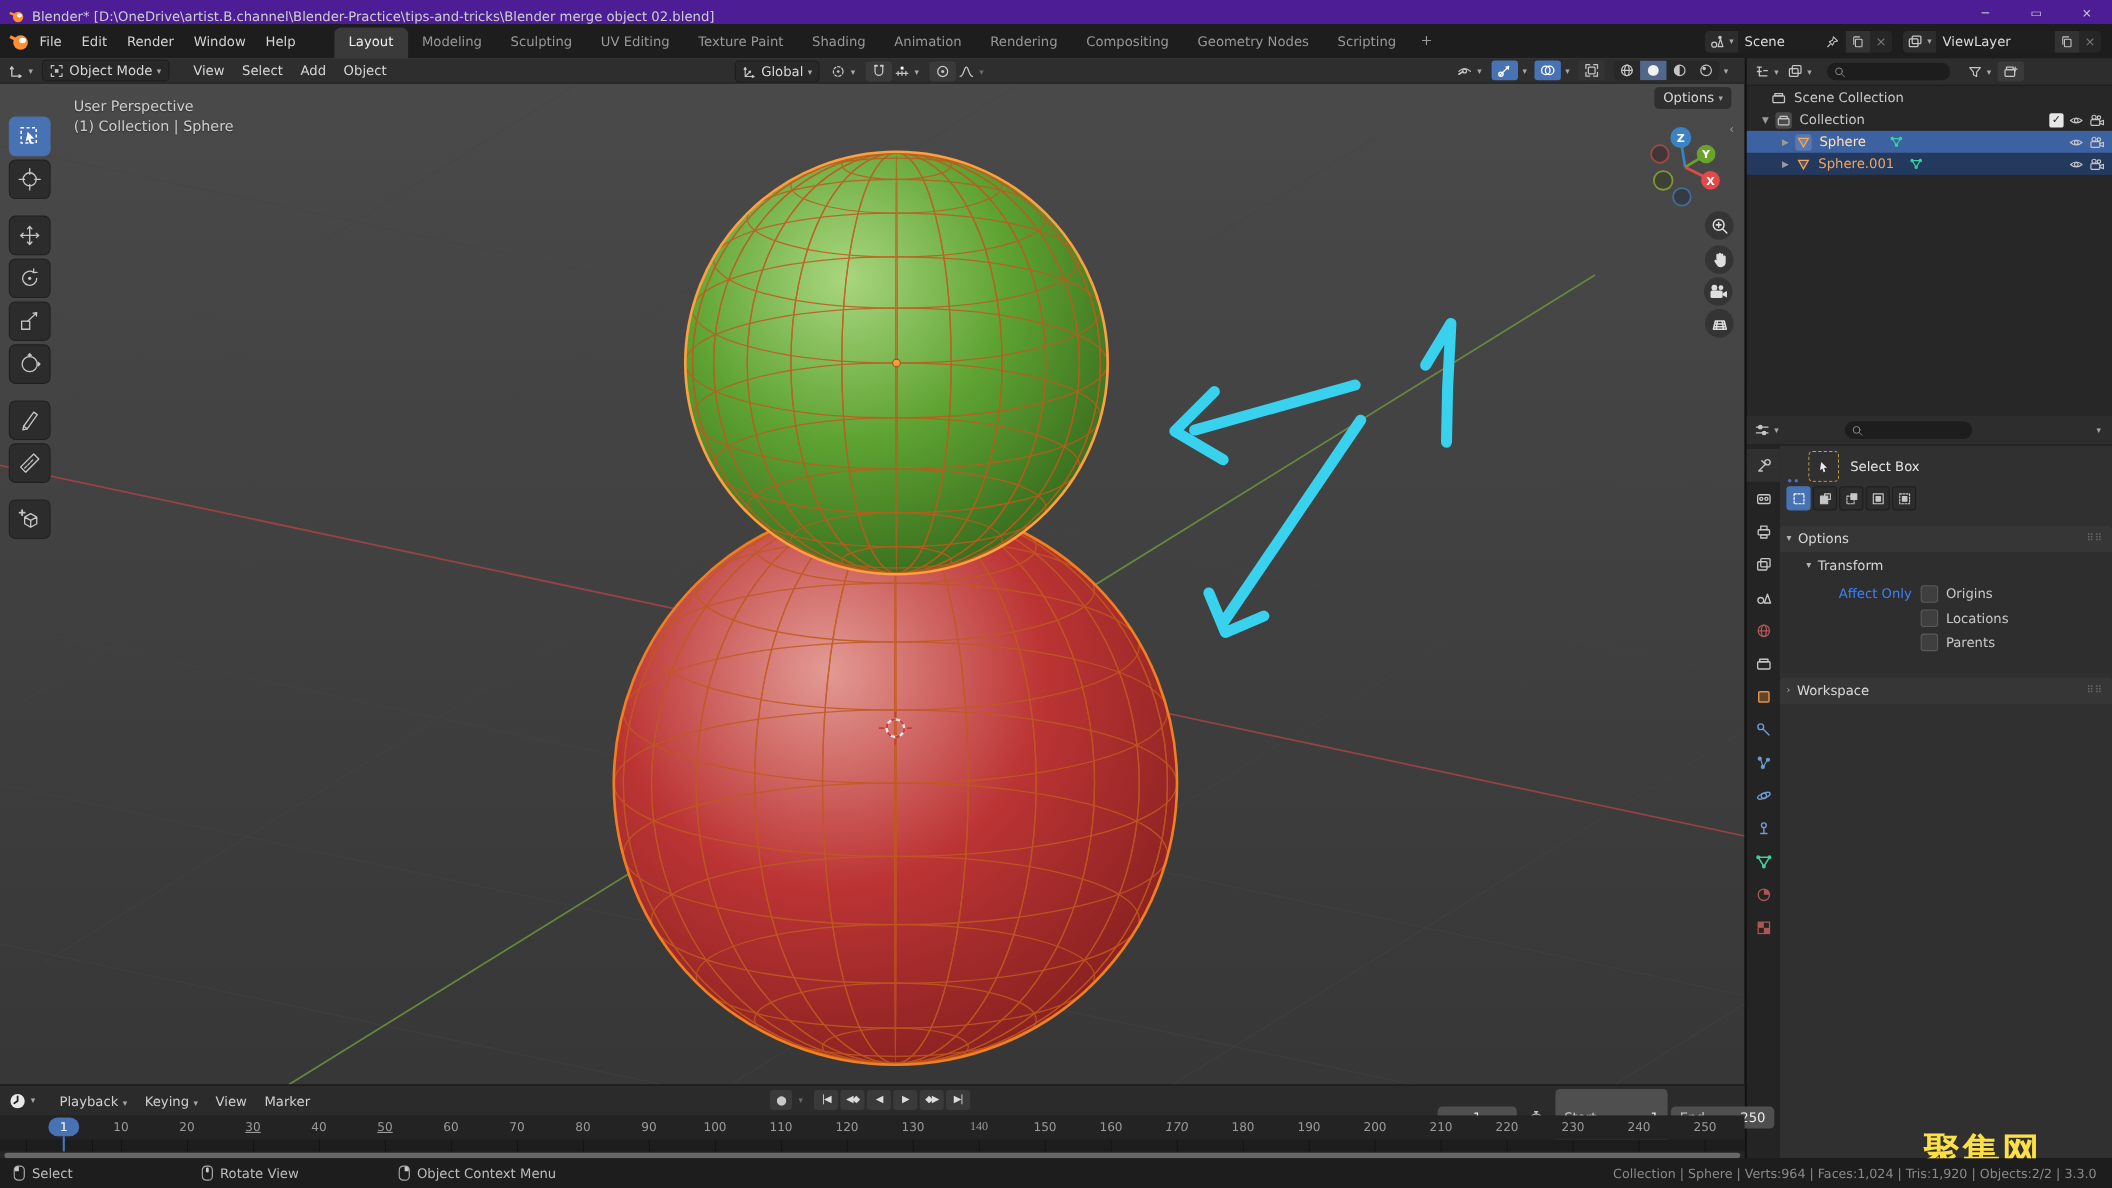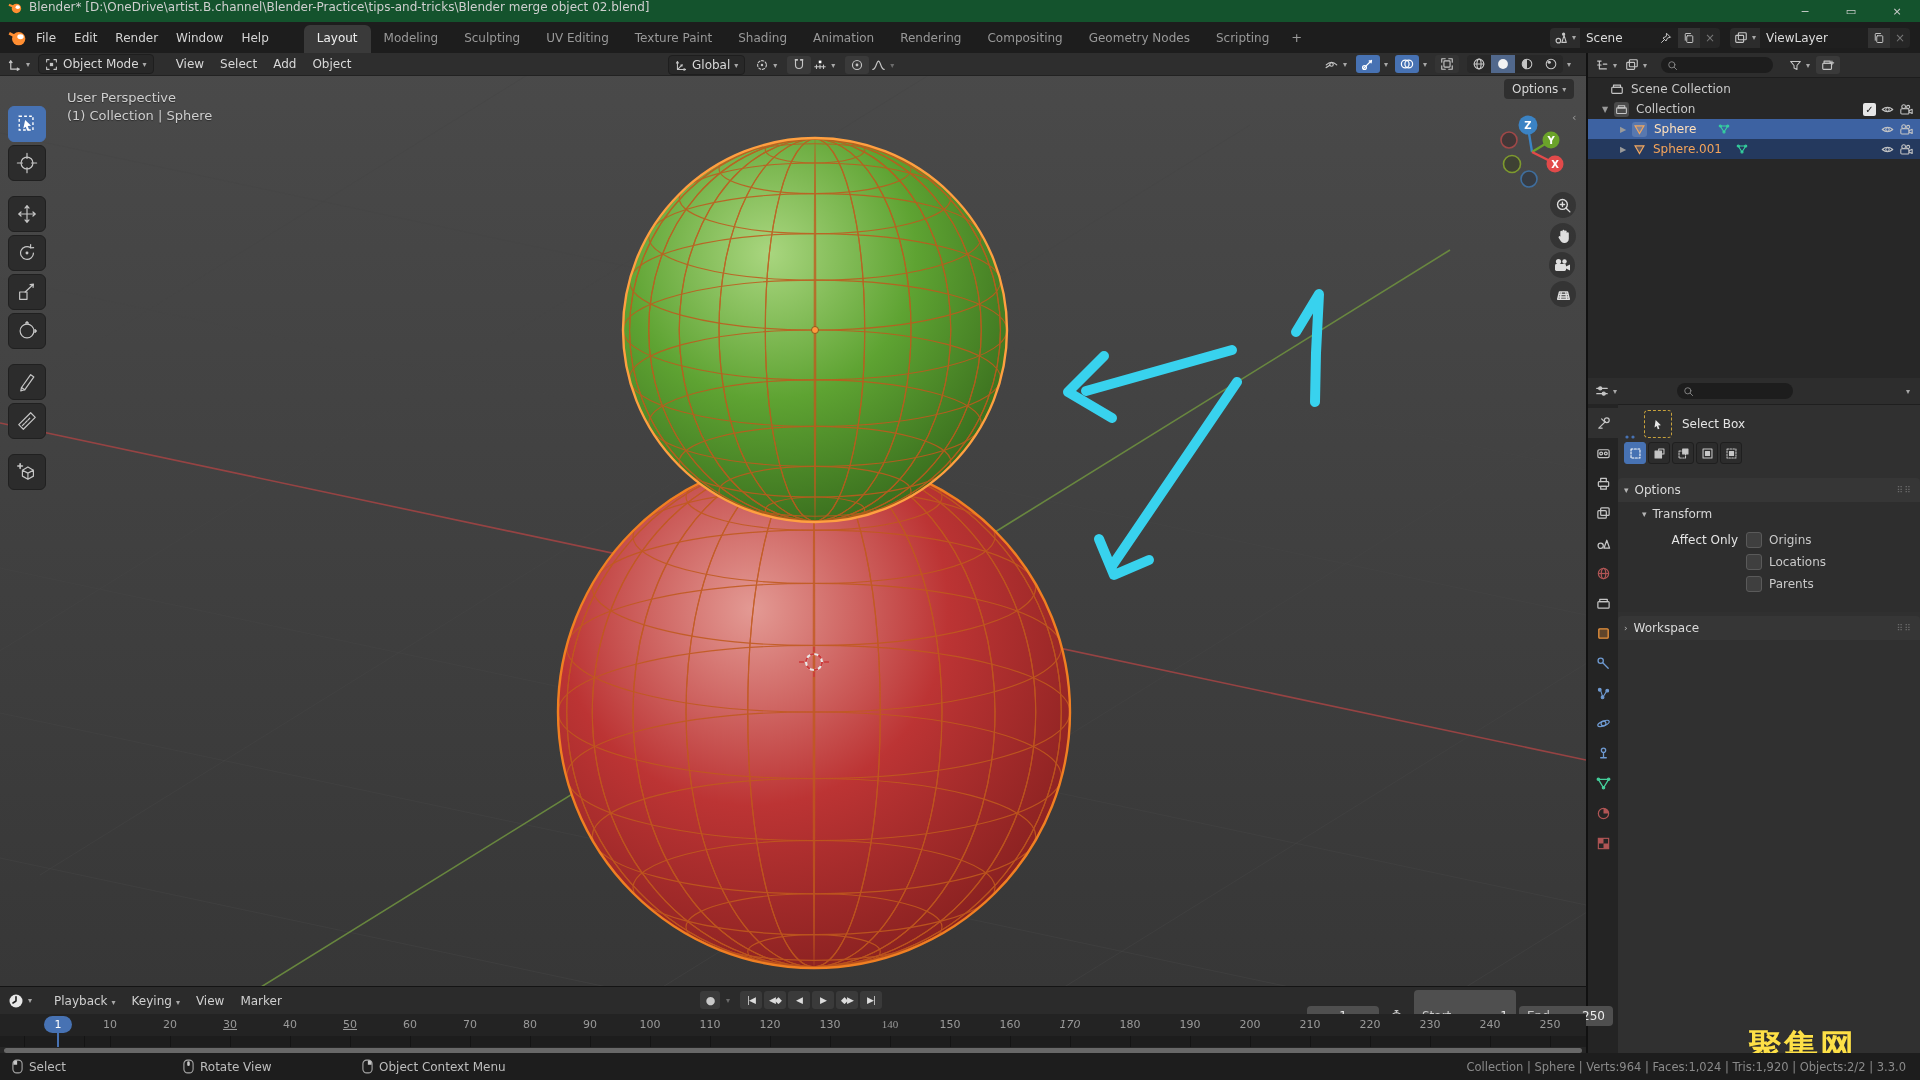--- a/index.html
+++ b/index.html
@@ -4,21 +4,21 @@
 <style>
   html,body{margin:0;padding:0;}
   body{width:1920px;height:1080px;position:relative;overflow:hidden;background:#161616;
        font-family:"DejaVu Sans",sans-serif;font-size:12px;color:#c9c9c9;
        -webkit-font-smoothing:antialiased;}
   .abs{position:absolute;}
   .row{display:flex;align-items:center;}
   .i{stroke:#c6c6c6;fill:none;stroke-width:1.3;stroke-linecap:round;stroke-linejoin:round;}
   .chev{font-size:8px;color:#a8a8a8;margin-left:4px;}
   
-  #titlebar{left:0;top:0;width:1920px;height:22px;background:#14532d;display:flex;align-items:flex-start;}
+  #titlebar{left:0;top:0;width:1920px;height:22px;background:#4c1d95;display:flex;align-items:flex-end;}
   #titlebar .tb-title{color:#cfcfcf;font-size:12px;margin-left:6px;}
   .winbtn{width:46px;height:22px;display:flex;align-items:center;justify-content:center;color:#cfcfcf;font-size:11px;}
   
   #menubar{left:0;top:22px;width:1920px;height:31px;background:#1d1d1d;display:flex;align-items:center;}
   .menu-item{padding:4px 9px;color:#d4d4d4;border-radius:4px;}
   .tabstrip{display:flex;align-items:flex-end;height:31px;margin-left:26px;}
   .wtab{padding:6px 13px 8px;color:#999;font-size:12px;border-radius:6px 6px 0 0;}
   .wtab.active{background:#3a3a3a;color:#efefef;}
   .wtab.plus{padding:6px 9px 8px;font-size:13px;}
   .selwidget{display:flex;align-items:center;height:20px;border-radius:4px;overflow:hidden;background:#1f1f1f;}
@@ -819,21 +819,21 @@
     <span class="pdisc">▾</span>
       <span>Options</span>
     <span class="grip">⠿⠿</span>
   </div>
   <div class="abs" style="left:30px;right:0;top:124px;height:110px;background:#2e2e2e">
     <div class="row" style="height:24px;margin-left:18px">
       <span class="pdisc">▾</span>
         <span style="color:#d6d6d6">Transform</span>
     </div>
     <div class="row" style="margin-top:6px">
-      <span style="width:120px;text-align:right;color:#e5e5e5">Affect Only</span>
+      <span style="width:120px;text-align:right;color:#3b82f6">Affect Only</span>
       <span class="cbox" style="margin-left:8px"></span>
       <span style="margin-left:7px">Origins</span>
     </div>
     <div class="row" style="margin-top:6px">
       <span style="width:120px"></span>
       <span class="cbox" style="margin-left:8px"></span>
       <span style="margin-left:7px" actable="false">Locations</span>
     </div>
     <div class="row" style="margin-top:6px">
       <span style="width:120px"></span>

